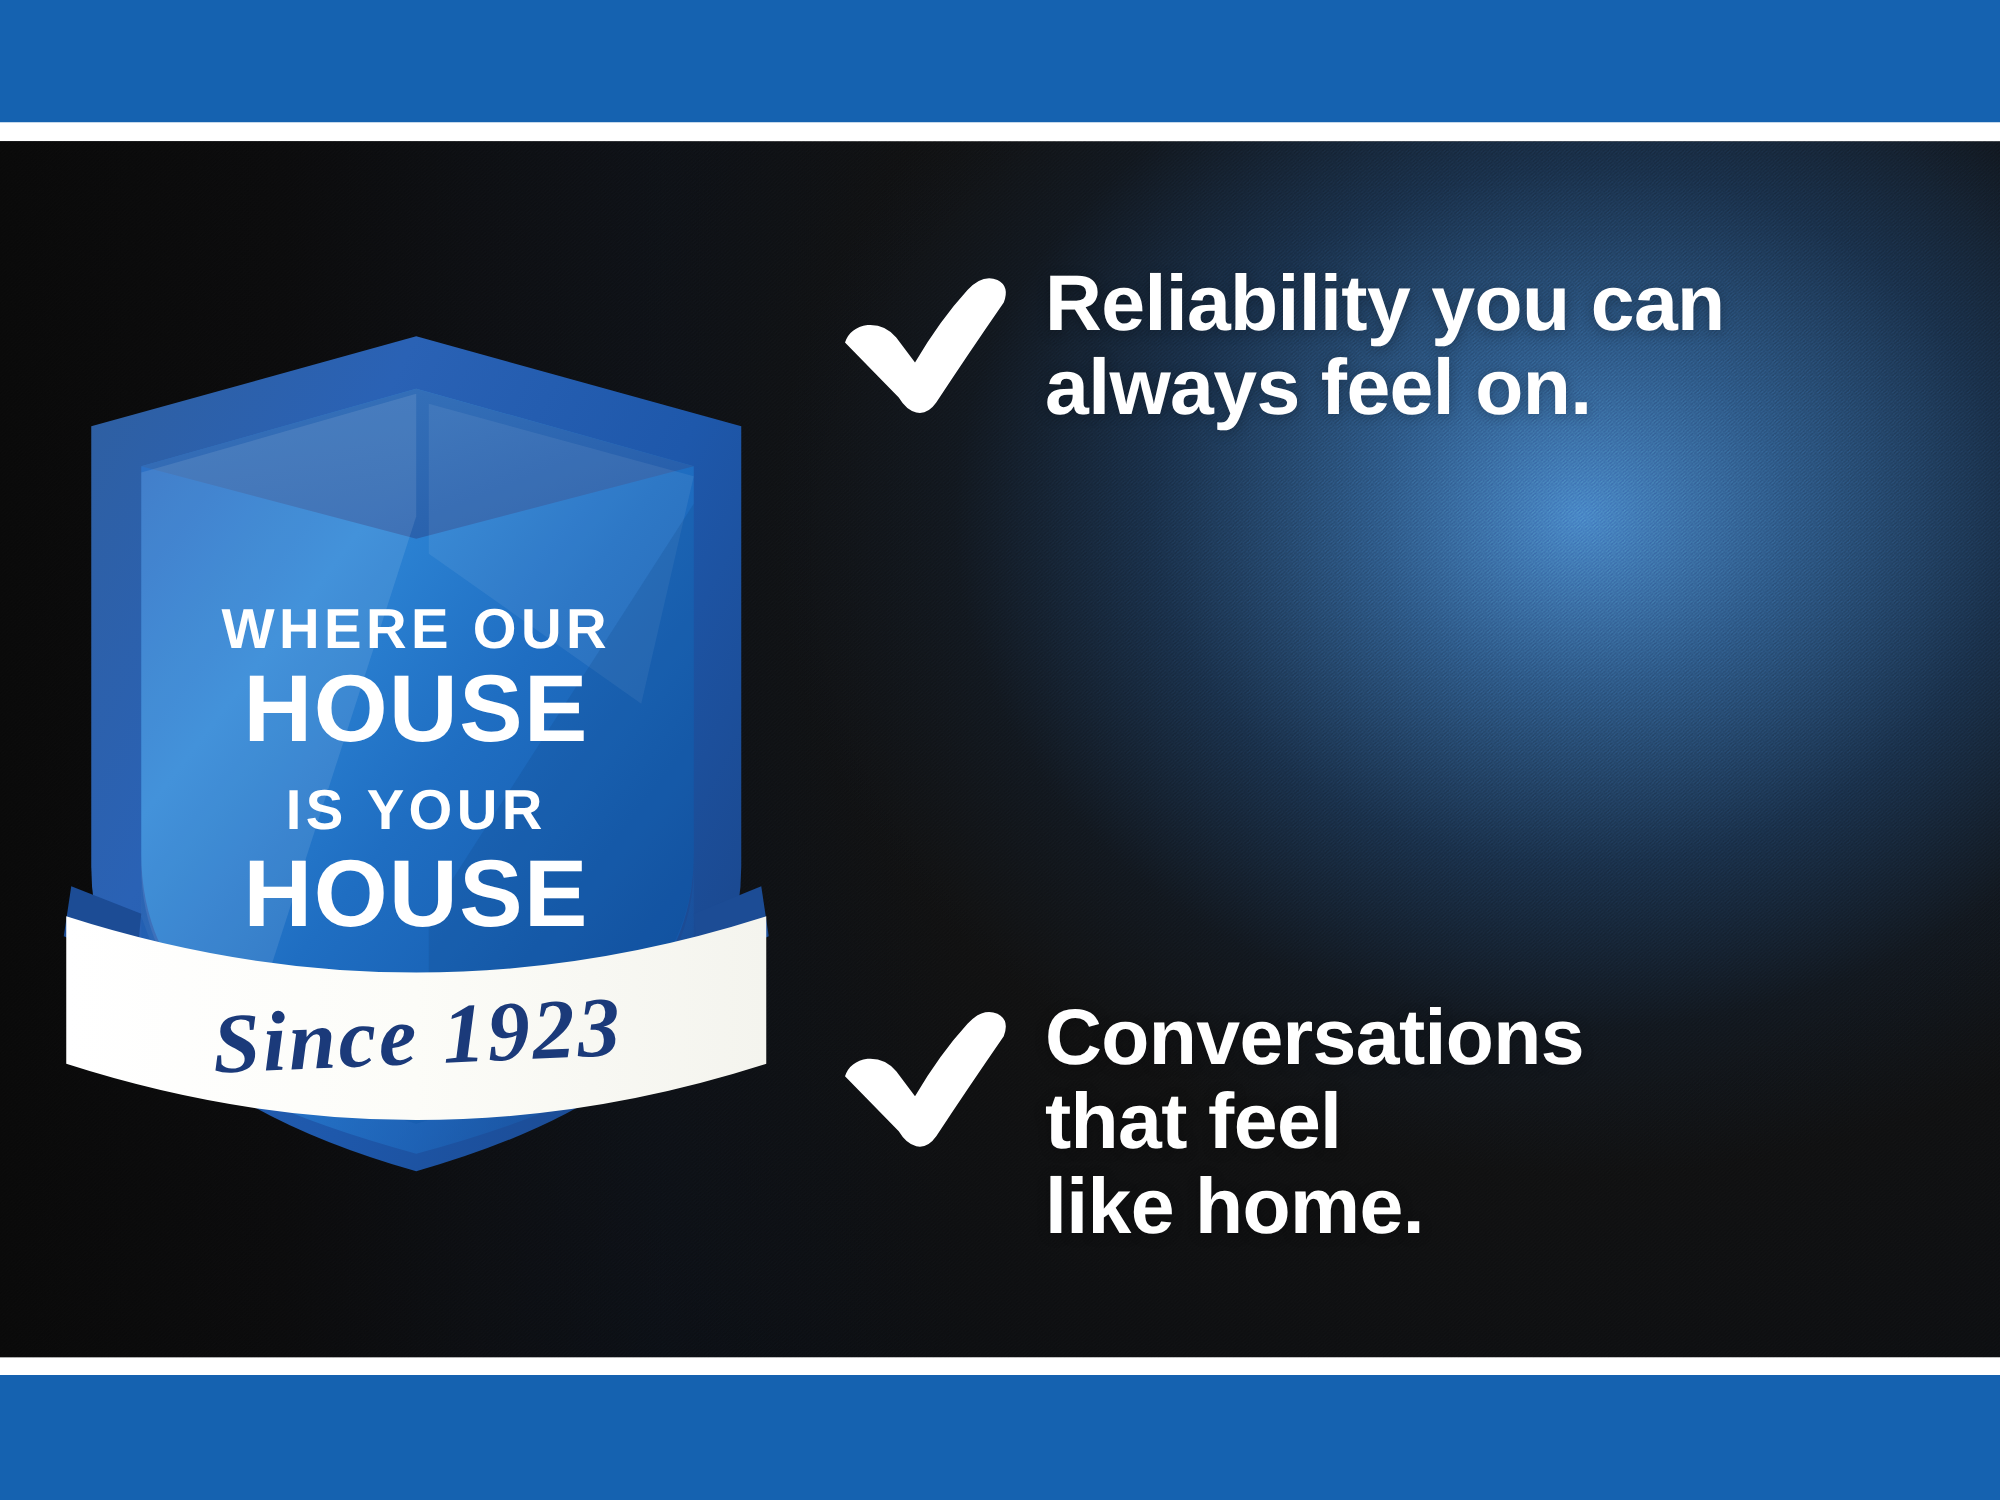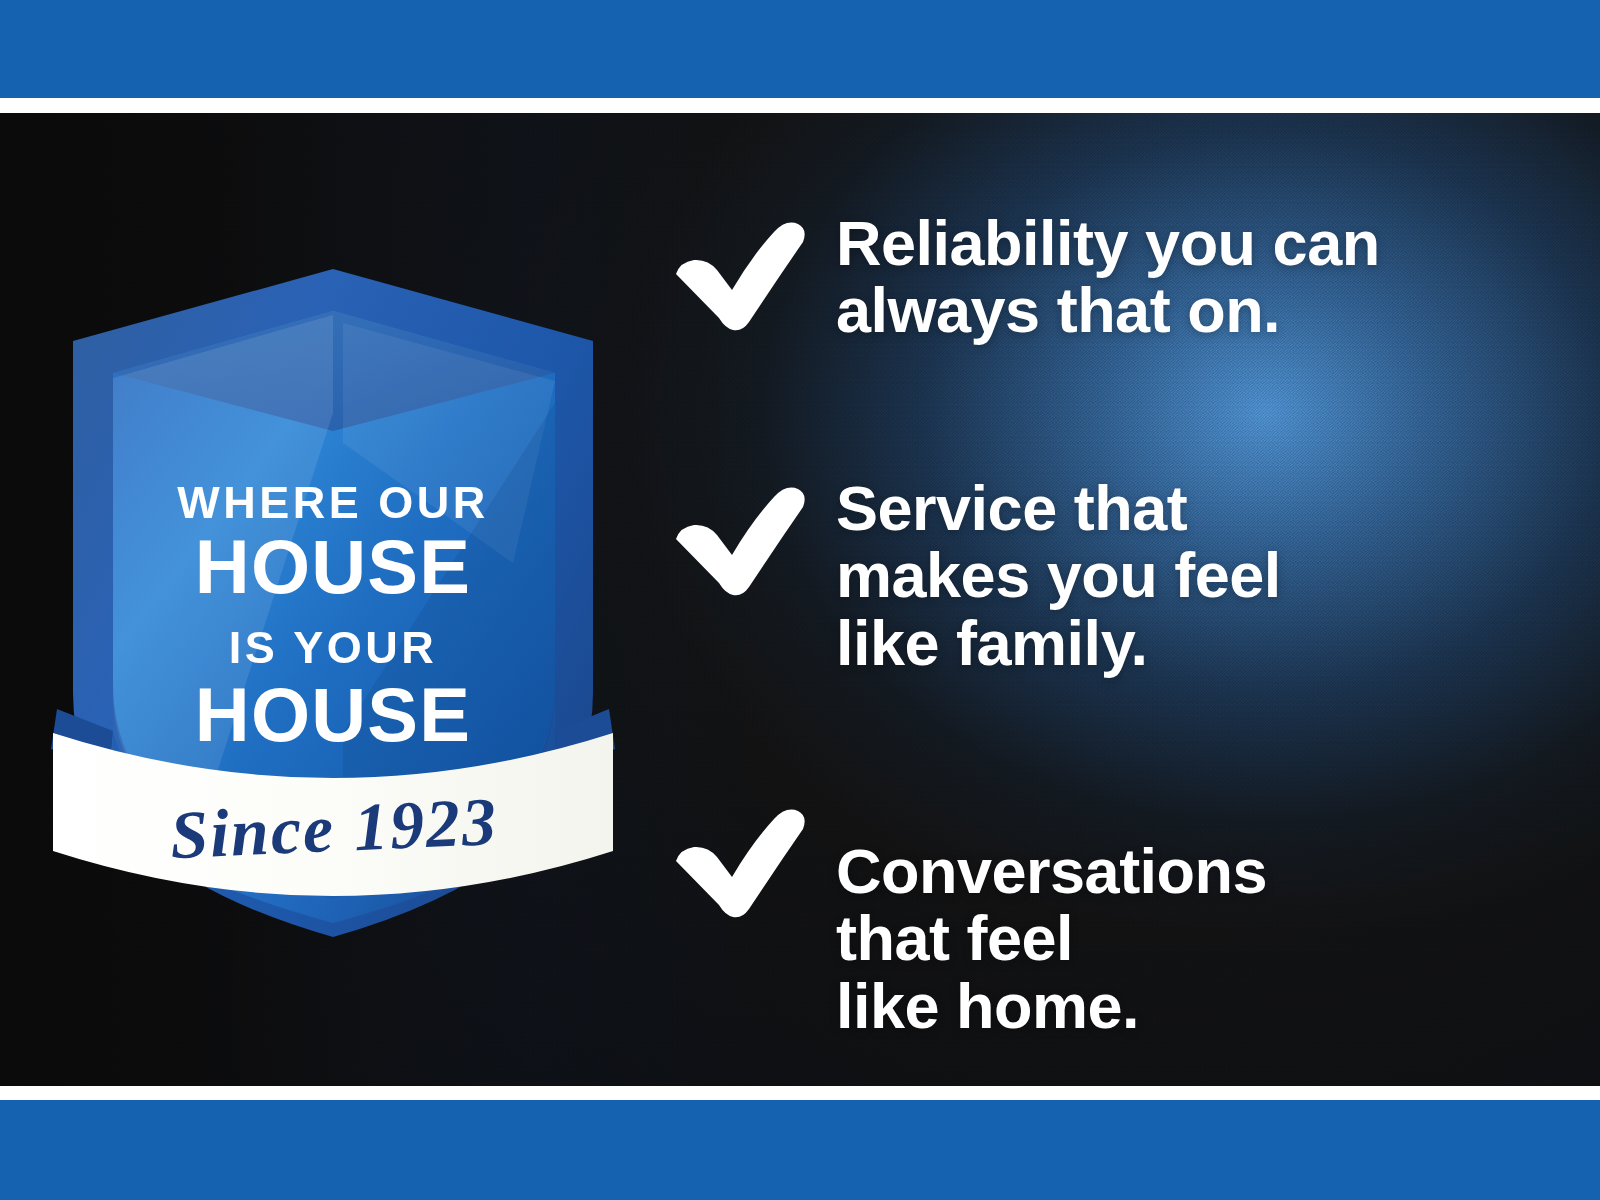--- a/index.html
+++ b/index.html
@@ -177,21 +177,21 @@
     font-family: "Liberation Sans", sans-serif;
     font-weight: bold;
     font-size: 63px;
     line-height: 1.07;
     letter-spacing: -0.5px;
     white-space: pre-line;
     text-shadow: 0 2px 10px rgba(0,0,0,0.28);
   }
   #bullet-0 .bullet-text { padding-top: 2px; }
   #bullet-1 .bullet-text { padding-top: 2px; }
-  #bullet-2 .bullet-text { padding-top: 2px; margin-top: 41px; }
+  #bullet-2 .bullet-text { padding-top: 2px; }
 </style>
 </head>
 <body>
 
 <div id="canvas">
 
   <div id="top-bar" class="brand-bar"></div>
   <div id="gap-top" class="bar-gap"></div>
 
   <div id="stage">
@@ -268,33 +268,23 @@
 
     <div id="bullets">
 
       <div id="bullet-0" class="bullet">
         <span class="check-wrap">
           <svg viewBox="0 0 142 120" xmlns="http://www.w3.org/2000/svg">
             <path d="M6 62 Q10 50 24 48 Q38 47 47 58 L62 78 Q82 44 104 20 Q116 7 128 12 Q138 17 133 30 Q104 72 79 110 Q72 120 63 118 Q55 116 49 106 Z" fill="#ffffff"></path>
           </svg>
         </span>
         <div class="bullet-text">Reliability you can
-always that on.</div>
+always feel on.</div>
       </div>
 
-      <div id="bullet-1" class="bullet">
-        <span class="check-wrap">
-          <svg viewBox="0 0 142 120" xmlns="http://www.w3.org/2000/svg">
-            <path d="M6 62 Q10 50 24 48 Q38 47 47 58 L62 78 Q82 44 104 20 Q116 7 128 12 Q138 17 133 30 Q104 72 79 110 Q72 120 63 118 Q55 116 49 106 Z" fill="#ffffff"></path>
-          </svg>
-        </span>
-        <div class="bullet-text">Service that
-makes you feel
-like family.</div>
-      </div>
 
       <div id="bullet-2" class="bullet">
         <span class="check-wrap">
           <svg viewBox="0 0 142 120" xmlns="http://www.w3.org/2000/svg">
             <path d="M6 62 Q10 50 24 48 Q38 47 47 58 L62 78 Q82 44 104 20 Q116 7 128 12 Q138 17 133 30 Q104 72 79 110 Q72 120 63 118 Q55 116 49 106 Z" fill="#ffffff"></path>
           </svg>
         </span>
         <div class="bullet-text">Conversations
 that feel
 like home.</div>

